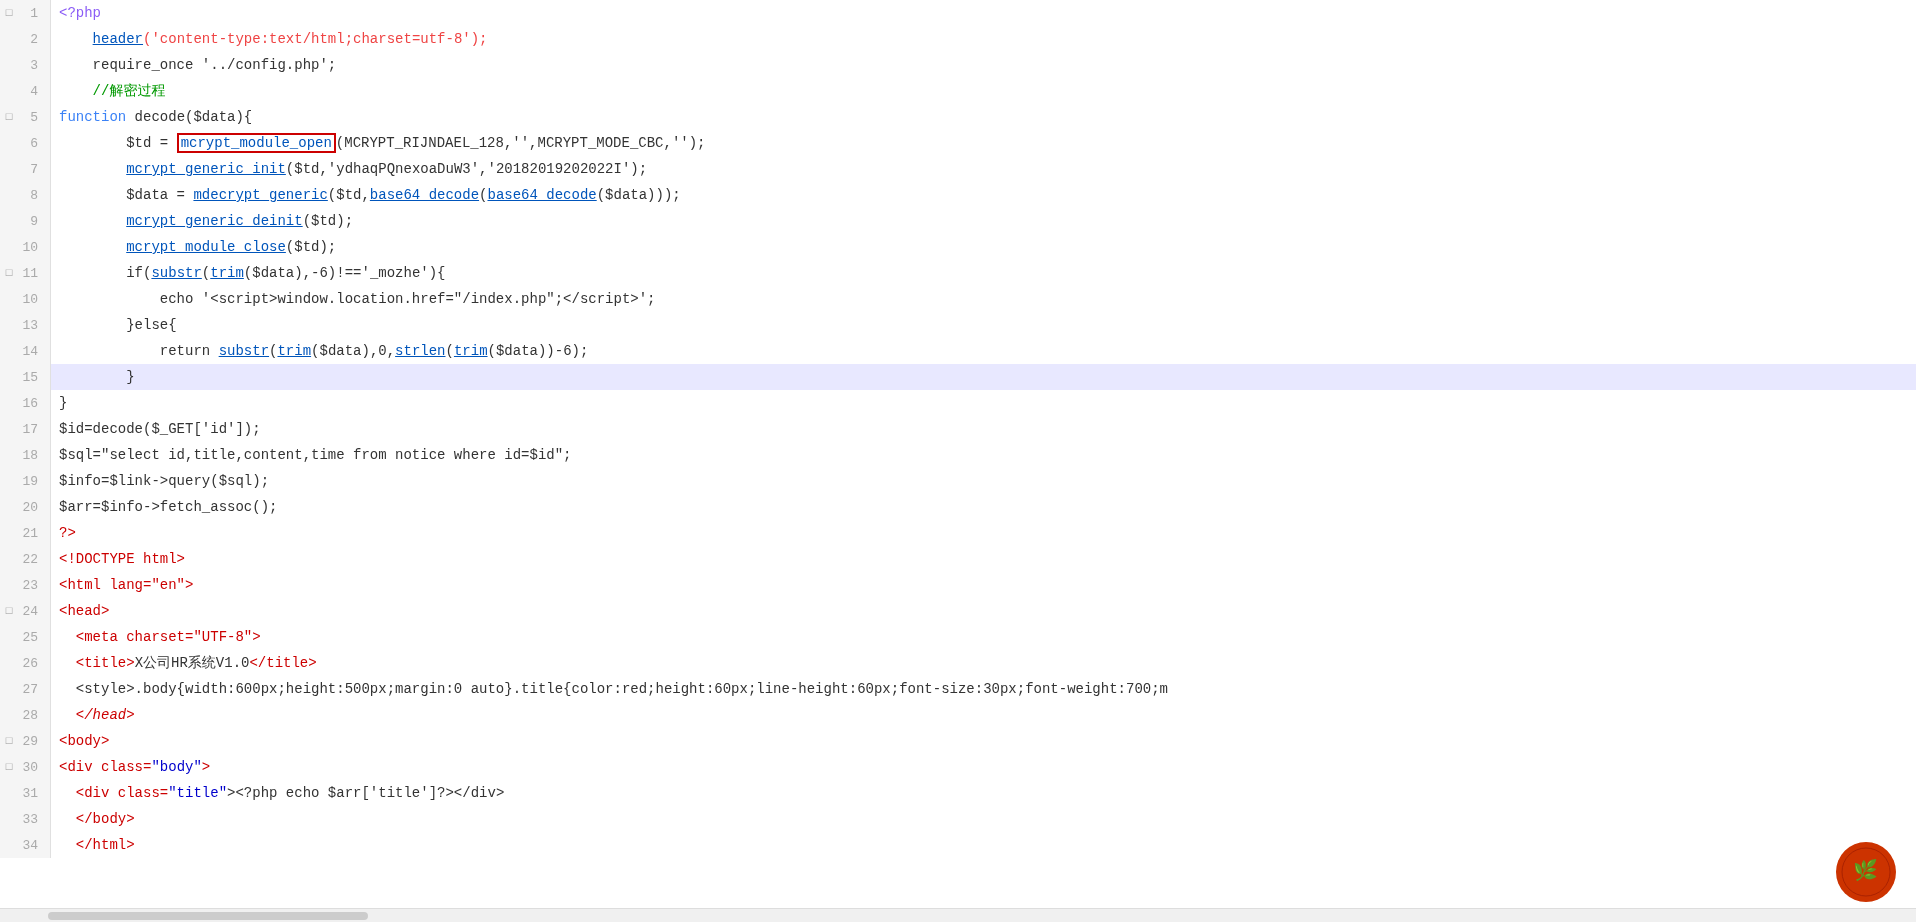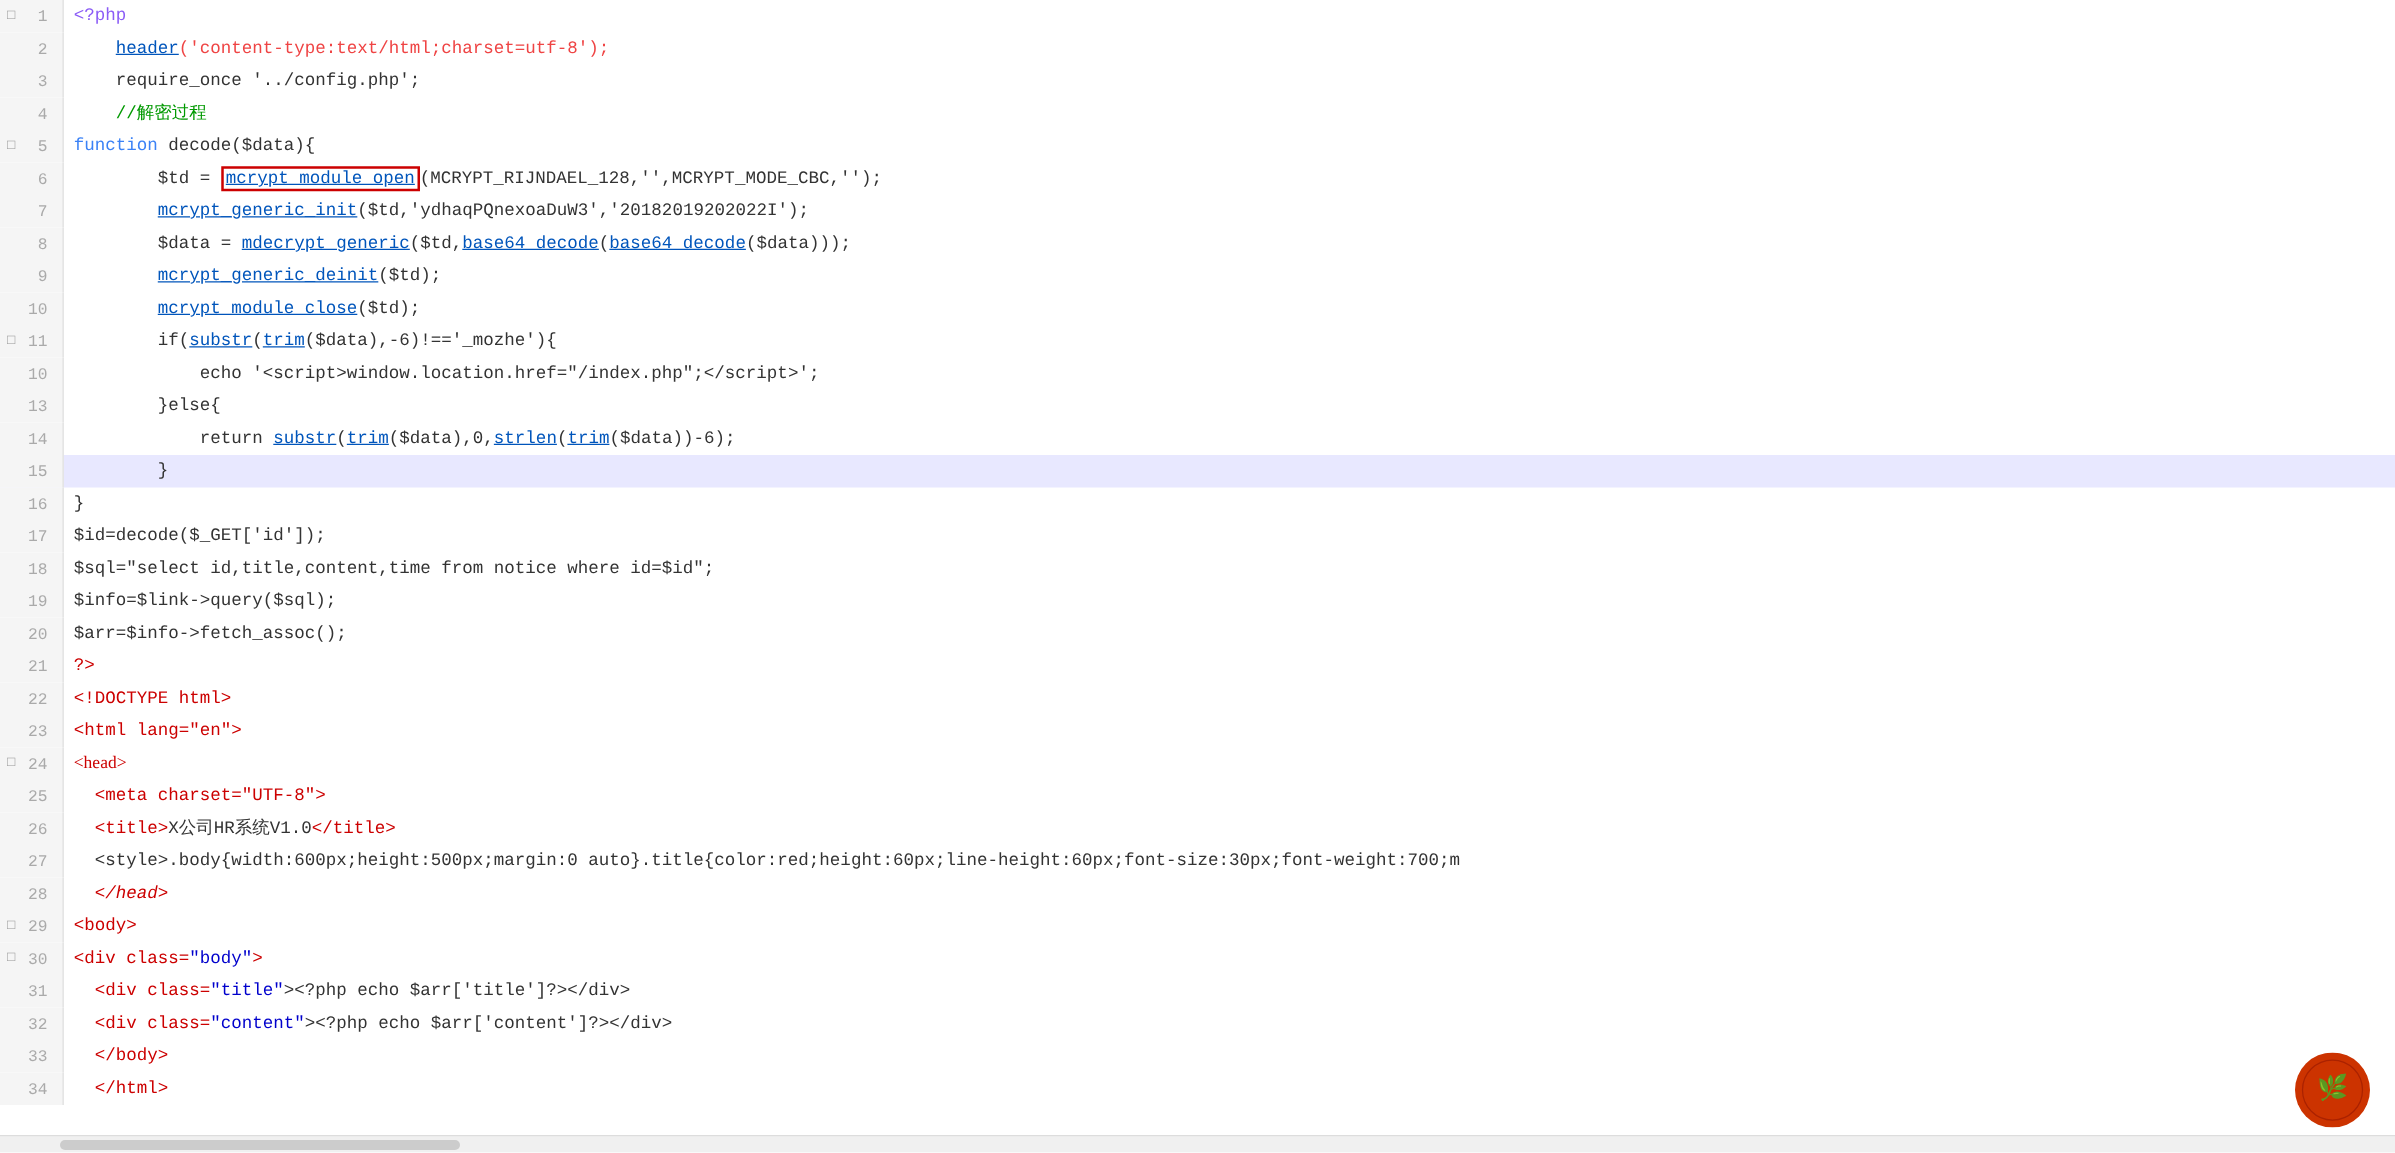--- a/index.html
+++ b/index.html
@@ -138,21 +138,21 @@
           <span class="fold-marker" style="color: rgb(153, 153, 153);">□</span>
           <span class="line-number">5</span>
         </div>
         <div class="line-content"><span style="color: #3b82f6; font-weight: normal;">function</span><span style="color: rgb(51, 51, 51);"> decode($data){</span></div>
       </div>
       <div class="code-line">
         <div class="line-gutter">
           <span class="fold-marker" style="color: rgb(153, 153, 153);"> </span>
           <span class="line-number">6</span>
         </div>
-        <div class="line-content"><span style="color: rgb(51, 51, 51);">        $td = </span><span style="color: rgb(0, 85, 187); text-decoration: underline; border: 2px solid rgb(204, 0, 0); padding: 0px 2px; display: inline; background-color: transparent;">mcrypt_module_open</span><span style="color: rgb(51, 51, 51);">(MCRYPT_RIJNDAEL_128,'',MCRYPT_MODE_CBC,'');</span></div>
+        <div class="line-content"><span style="color: rgb(51, 51, 51);">        $td = </span><span style="color: rgb(0, 85, 187); border: 2px solid rgb(204, 0, 0); padding: 0px 2px; display: inline; background-color: transparent;">mcrypt_module_open</span><span style="color: rgb(51, 51, 51);">(MCRYPT_RIJNDAEL_128,'',MCRYPT_MODE_CBC,'');</span></div>
       </div>
       <div class="code-line">
         <div class="line-gutter">
           <span class="fold-marker" style="color: rgb(153, 153, 153);"> </span>
           <span class="line-number">7</span>
         </div>
         <div class="line-content"><span style="color: rgb(51, 51, 51);">        </span><span style="color: rgb(0, 85, 187); text-decoration: underline;">mcrypt_generic_init</span><span style="color: rgb(51, 51, 51);">($td,'ydhaqPQnexoaDuW3','20182019202022I');</span></div>
       </div>
       <div class="code-line">
         <div class="line-gutter">
@@ -264,21 +264,21 @@
           <span class="fold-marker" style="color: rgb(153, 153, 153);"> </span>
           <span class="line-number">23</span>
         </div>
         <div class="line-content"><span style="color: rgb(204, 0, 0);">&lt;html lang="en"&gt;</span></div>
       </div>
       <div class="code-line">
         <div class="line-gutter">
           <span class="fold-marker" style="color: rgb(153, 153, 153);">□</span>
           <span class="line-number">24</span>
         </div>
-        <div class="line-content"><span style="color: rgb(204, 0, 0); font-family: Liberation Serif, serif;">&lt;head&gt;</span></div>
+        <div class="line-content"><span style="color: rgb(204, 0, 0);">&lt;head&gt;</span></div>
       </div>
       <div class="code-line">
         <div class="line-gutter">
           <span class="fold-marker" style="color: rgb(153, 153, 153);"> </span>
           <span class="line-number">25</span>
         </div>
         <div class="line-content"><span style="color: rgb(204, 0, 0);">  &lt;meta charset="UTF-8"&gt;</span></div>
       </div>
       <div class="code-line">
         <div class="line-gutter">
@@ -314,27 +314,20 @@
           <span class="line-number">30</span>
         </div>
         <div class="line-content"><span style="color: rgb(204, 0, 0);">&lt;div class=</span><span style="color: rgb(0, 0, 204);">"body"</span><span style="color: rgb(204, 0, 0);">&gt;</span></div>
       </div>
       <div class="code-line">
         <div class="line-gutter">
           <span class="fold-marker" style="color: rgb(153, 153, 153);"> </span>
           <span class="line-number">31</span>
         </div>
         <div class="line-content"><span style="color: rgb(204, 0, 0);">  &lt;div class=</span><span style="color: rgb(0, 0, 204);">"title"</span><span style="color: rgb(51, 51, 51);">&gt;&lt;?php echo $arr['title']?&gt;&lt;/div&gt;</span></div>
-      </div>
-      <div class="code-line">
-        <div class="line-gutter">
-          <span class="fold-marker" style="color: rgb(153, 153, 153);"> </span>
-          <span class="line-number">32</span>
-        </div>
-        <div class="line-content"><span style="color: rgb(204, 0, 0);">  &lt;div class=</span><span style="color: rgb(0, 0, 204);">"content"</span><span style="color: rgb(51, 51, 51);">&gt;&lt;?php echo $arr['content']?&gt;&lt;/div&gt;</span></div>
       </div>
       <div class="code-line">
         <div class="line-gutter">
           <span class="fold-marker" style="color: rgb(153, 153, 153);"> </span>
           <span class="line-number">33</span>
         </div>
         <div class="line-content"><span style="color: rgb(204, 0, 0);">  &lt;/body&gt;</span></div>
       </div>
       <div class="code-line">
         <div class="line-gutter">

